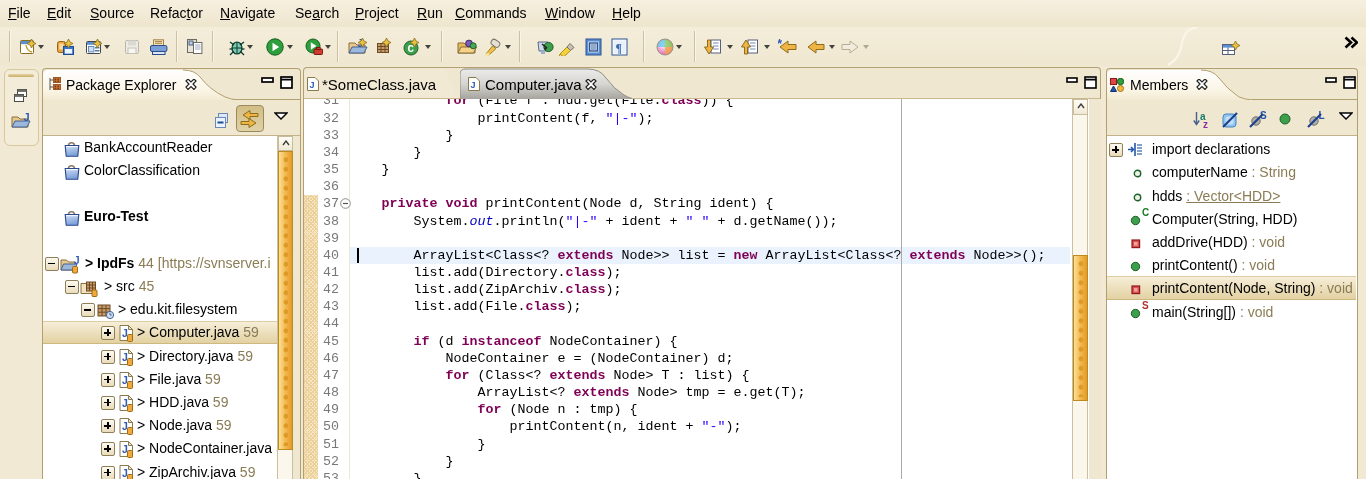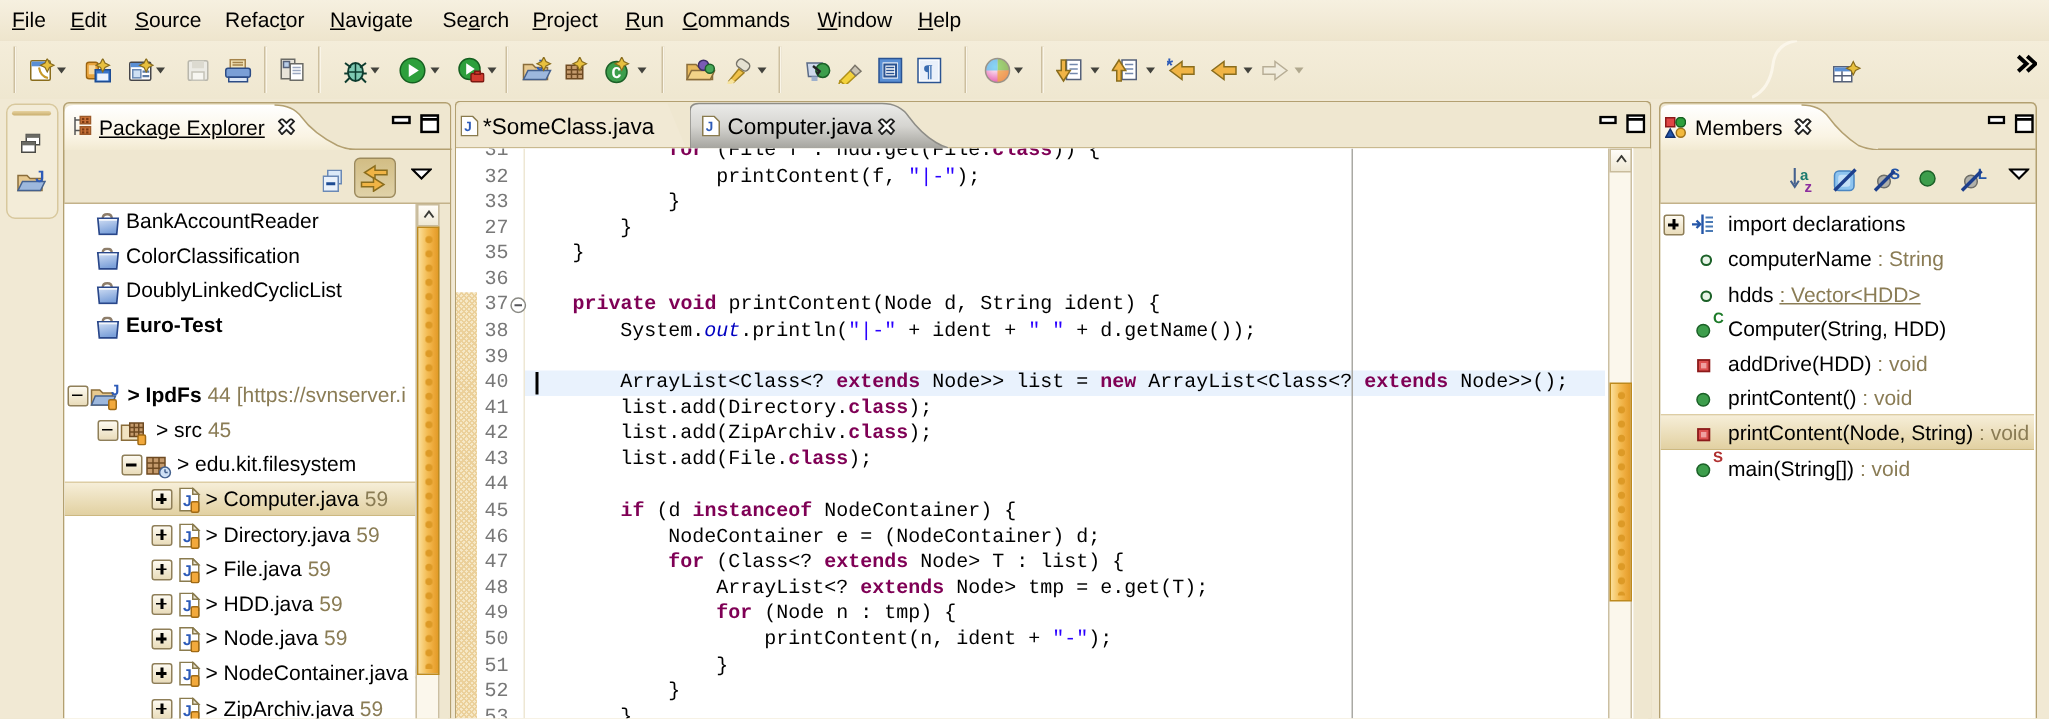--- a/index.html
+++ b/index.html
@@ -262,21 +262,21 @@
       <rect x="6.6" y="1.6" width="1.6" height="1.4"></rect>
       <rect x="9.4" y="1.6" width="1.6" height="1.4"></rect>
       <rect x="6.6" y="3.6" width="1.6" height="1.4"></rect>
       <rect x="9.4" y="3.6" width="1.6" height="1.4"></rect>
       <rect x="6.6" y="8.6" width="1.6" height="1.4"></rect>
       <rect x="9.4" y="8.6" width="1.6" height="1.4"></rect>
       <rect x="6.6" y="10.6" width="1.6" height="1.4"></rect>
       <rect x="9.4" y="10.6" width="1.6" height="1.4"></rect>
     </g>
   </svg>
-<div class="ttext" style="left:66px;top:77px;text-decoration:underline;">Package Explorer</div>
+<div class="ttext" style="left:66px;top:77px;">Package Explorer</div>
 <svg class="abs" style="left:185px;top:79px;" width="12" height="11" viewBox="0 0 12 11">
     <path d="M1 2 L3 0 L6 3 L9 0 L11 2 L8 5 L11 8 L9 10.5 L6 7.5 L3 10.5 L1 8 L4 5 Z" fill="#fff" stroke="#222" stroke-width="1.2"></path>
   </svg>
 <svg class="abs" style="left:261px;top:77px;" width="13" height="6" viewBox="0 0 13 6">
     <rect x="1" y="1" width="11" height="4" fill="#fff" stroke="#000" stroke-width="1.7"></rect>
   </svg>
 <svg class="abs" style="left:280px;top:76px;" width="13" height="13" viewBox="0 0 13 13">
     <rect x="1" y="1" width="11" height="11" fill="#fff" stroke="#000" stroke-width="1.7"></rect>
     <line x1="1" y1="3.6" x2="12" y2="3.6" stroke="#000" stroke-width="1.8"></line>
   </svg>
@@ -310,31 +310,20 @@
         <defs>
           <linearGradient id="fg" x1="0" y1="0" x2="0.3" y2="1">
             <stop offset="0" stop-color="#d3e0f5"></stop>
             <stop offset="1" stop-color="#7ba0d9"></stop>
           </linearGradient>
         </defs>
         <path d="M4.5 3.5 Q4.5 0.8 7.5 0.8 Q10.5 0.8 10.5 3.5" fill="none" stroke="#8d7d6a" stroke-width="1.6"></path>
         <path d="M1.2 3.5 L14.8 3.5 L13.8 14.2 L2.2 14.2 Z" fill="url(#fg)" stroke="#29478a" stroke-width="1.1"></path>
         <path d="M2 4.6 L14 4.6" stroke="#ffffff" stroke-width="1.2" opacity="0.8"></path>
       </svg><span style="left:41px;">ColorClassification</span></div>
-    <div class="trow" style="left:0;top:46.1px;width:250px;"><svg style="position:absolute;left:21px;top:6px;" width="16" height="15" viewBox="0 0 16 15">
-        <defs>
-          <linearGradient id="fg" x1="0" y1="0" x2="0.3" y2="1">
-            <stop offset="0" stop-color="#d3e0f5"></stop>
-            <stop offset="1" stop-color="#7ba0d9"></stop>
-          </linearGradient>
-        </defs>
-        <path d="M4.5 3.5 Q4.5 0.8 7.5 0.8 Q10.5 0.8 10.5 3.5" fill="none" stroke="#8d7d6a" stroke-width="1.6"></path>
-        <path d="M1.2 3.5 L14.8 3.5 L13.8 14.2 L2.2 14.2 Z" fill="url(#fg)" stroke="#29478a" stroke-width="1.1"></path>
-        <path d="M2 4.6 L14 4.6" stroke="#ffffff" stroke-width="1.2" opacity="0.8"></path>
-      </svg><span style="left:41px;">DoublyLinkedCyclicList</span></div>
     <div class="trow" style="left:0;top:69.3px;width:250px;font-weight:bold;"><svg style="position:absolute;left:21px;top:6px;" width="16" height="15" viewBox="0 0 16 15">
         <defs>
           <linearGradient id="fg" x1="0" y1="0" x2="0.3" y2="1">
             <stop offset="0" stop-color="#d3e0f5"></stop>
             <stop offset="1" stop-color="#7ba0d9"></stop>
           </linearGradient>
         </defs>
         <path d="M4.5 3.5 Q4.5 0.8 7.5 0.8 Q10.5 0.8 10.5 3.5" fill="none" stroke="#8d7d6a" stroke-width="1.6"></path>
         <path d="M1.2 3.5 L14.8 3.5 L13.8 14.2 L2.2 14.2 Z" fill="url(#fg)" stroke="#29478a" stroke-width="1.1"></path>
         <path d="M2 4.6 L14 4.6" stroke="#ffffff" stroke-width="1.2" opacity="0.8"></path>
@@ -453,21 +442,21 @@
   </svg>
 <div class="abs" style="left:304px;top:99px;width:785px;height:380px;background:#fff;overflow:hidden;" id="edt"></div>
 <div class="abs" style="left:304px;top:99px;width:785px;height:380px;background:#fff;overflow:hidden;">
     <div style="position:absolute;left:0;top:96px;width:14px;height:284px;background:#f6e8c6;background-image:repeating-linear-gradient(45deg,#ebd09a 0 1px,rgba(0,0,0,0) 1px 2.5px),repeating-linear-gradient(-45deg,#ebd09a 0 1px,rgba(0,0,0,0) 1px 2.5px);"></div>
     <div style="position:absolute;left:44.5px;top:0;width:1px;height:380px;background:#eee7d4;"></div>
     <div style="position:absolute;left:45.5px;top:147.7px;width:720px;height:17.2px;background:#e9f2fd;"></div>
     <div style="position:absolute;left:597px;top:0;width:1px;height:380px;background:#aaa9a4;"></div>
     <div class="cl" style="left:19px;top:-6.6px;color:#787878;">31</div>
     <div class="cl" style="left:19px;top:10.5px;color:#787878;">32</div>
     <div class="cl" style="left:19px;top:27.7px;color:#787878;">33</div>
-    <div class="cl" style="left:19px;top:44.8px;color:#787878;">27</div>
+    <div class="cl" style="left:19px;top:44.8px;color:#787878;">34</div>
     <div class="cl" style="left:19px;top:62.0px;color:#787878;">35</div>
     <div class="cl" style="left:19px;top:79.2px;color:#787878;">36</div>
     <div class="cl" style="left:19px;top:96.3px;color:#787878;">37</div>
     <div class="cl" style="left:19px;top:113.5px;color:#787878;">38</div>
     <div class="cl" style="left:19px;top:130.6px;color:#787878;">39</div>
     <div class="cl" style="left:19px;top:147.8px;color:#787878;">40</div>
     <div class="cl" style="left:19px;top:165.0px;color:#787878;">41</div>
     <div class="cl" style="left:19px;top:182.1px;color:#787878;">42</div>
     <div class="cl" style="left:19px;top:199.3px;color:#787878;">43</div>
     <div class="cl" style="left:19px;top:216.4px;color:#787878;">44</div>

